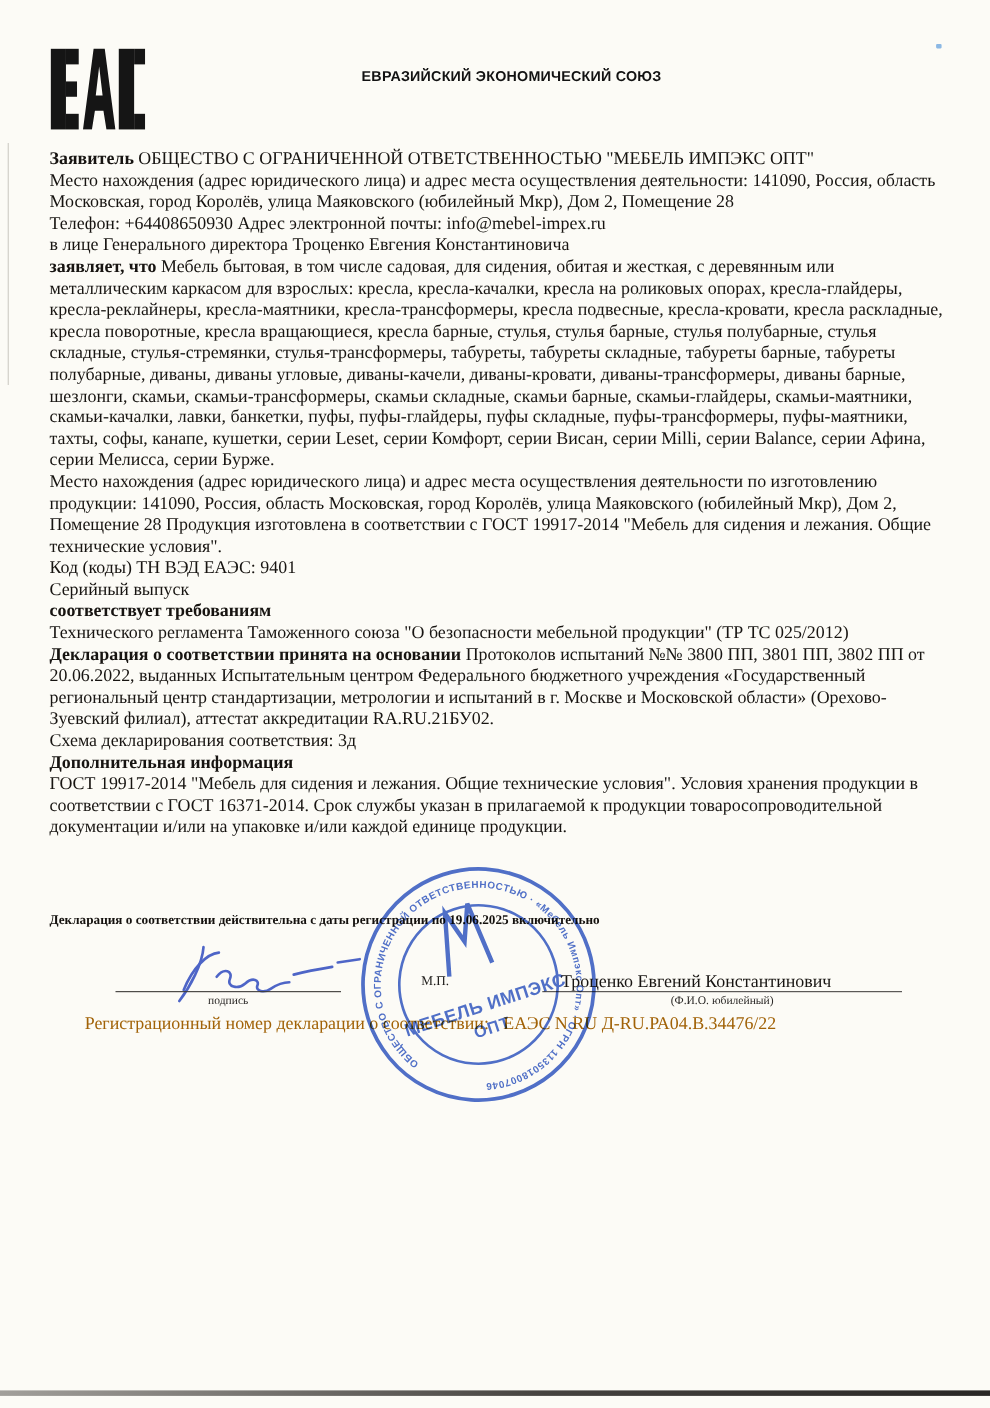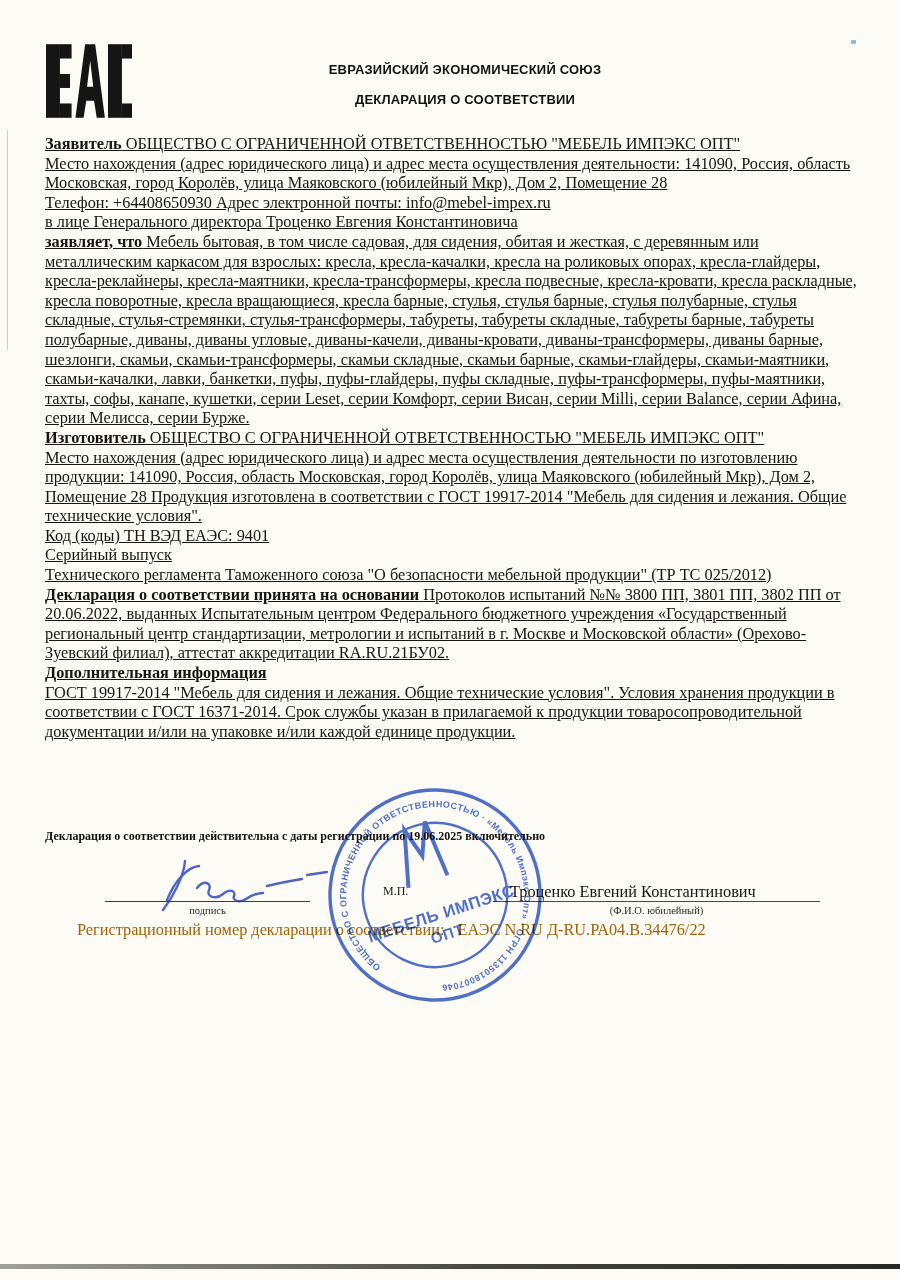--- a/index.html
+++ b/index.html
@@ -20,21 +20,21 @@
     font-family:"Liberation Sans", sans-serif;
     font-weight:bold; font-size:13px; line-height:30px;
     color:#121212; letter-spacing:0.2px;
   }
 
   
   .body-text {
     position:absolute; top:134px; left:45px; width:818px;
     font-size:16.3px; line-height:19.6px; color:#171411;
   }
-  .body-text p { margin:0;text-decoration:underline; }
+  .body-text p { margin:0; }
   .b { font-weight:bold; }
 
   
   .validity {
     position:absolute; top:829px; left:45px; width:818px;
     font-weight:bold; font-size:12px; color:#14110e;
   }
 
   
   .sig-svg { position:absolute; left:155px; top:854px; }
@@ -97,35 +97,35 @@
                  M104 146 L124 146 L131 190 L97 190 Z"></path>
         <rect x="160" y="0" width="36" height="190"></rect>
         <rect x="196" y="0" width="26" height="37"></rect>
         <rect x="196" y="153" width="26" height="37"></rect>
       </g>
     </svg>
   </div>
 
   <div class="doc-header">
     <div>ЕВРАЗИЙСКИЙ ЭКОНОМИЧЕСКИЙ СОЮЗ</div>
-    <div>ДЕКЛАРАЦИЯ О СООТВЕТСТВИИ</div>
   </div>
 
   <div class="body-text">
     <p><span class="b">Заявитель</span><span> ОБЩЕСТВО С ОГРАНИЧЕННОЙ ОТВЕТСТВЕННОСТЬЮ "МЕБЕЛЬ ИМПЭКС ОПТ"</span></p>
     <p>Место нахождения (адрес юридического лица) и адрес места осуществления деятельности: 141090, Россия, область Московская, город Королёв, улица Маяковского (юбилейный Мкр), Дом 2, Помещение 28</p>
     <p>Телефон: +64408650930 Адрес электронной почты: info@mebel-impex.ru</p>
     <p>в лице Генерального директора Троценко Евгения Константиновича</p>
     <p><span class="b">заявляет, что</span><span> Мебель бытовая, в том числе садовая, для сидения, обитая и жесткая, с деревянным или металлическим каркасом для взрослых: кресла, кресла-качалки, кресла на роликовых опорах, кресла-глайдеры, кресла-реклайнеры, кресла-маятники, кресла-трансформеры, кресла подвесные, кресла-кровати, кресла раскладные, кресла поворотные, кресла вращающиеся, кресла барные, стулья, стулья барные, стулья полубарные, стулья складные, стулья-стремянки, стулья-трансформеры, табуреты, табуреты складные, табуреты барные, табуреты полубарные, диваны, диваны угловые, диваны-качели, диваны-кровати, диваны-трансформеры, диваны барные, шезлонги, скамьи, скамьи-трансформеры, скамьи складные, скамьи барные, скамьи-глайдеры, скамьи-маятники, скамьи-качалки, лавки, банкетки, пуфы, пуфы-глайдеры, пуфы складные, пуфы-трансформеры, пуфы-маятники, тахты, софы, канапе, кушетки, серии Leset, серии Комфорт, серии Висан, серии Milli, серии Balance, серии Афина, серии Мелисса, серии Бурже.</span></p>
-    <p><span class="b">Изготовитель</span><span> ОБЩЕСТВО С ОГРАНИЧЕННОЙ ОТВЕТСТВЕННОСТЬЮ "МЕБЕЛЬ ИМПЭКС ОПТ"</span></p>
     <p>Место нахождения (адрес юридического лица) и адрес места осуществления деятельности по изготовлению продукции: 141090, Россия, область Московская, город Королёв, улица Маяковского (юбилейный Мкр), Дом 2, Помещение 28 Продукция изготовлена в соответствии с ГОСТ 19917-2014 "Мебель для сидения и лежания. Общие технические условия".</p>
     <p>Код (коды) ТН ВЭД ЕАЭС: 9401</p>
     <p>Серийный выпуск</p>
+    <p class="b">соответствует требованиям</p>
     <p>Технического регламента Таможенного союза "О безопасности мебельной продукции" (ТР ТС 025/2012)</p>
     <p><span class="b">Декларация о соответствии принята на основании</span><span> Протоколов испытаний №№ 3800 ПП, 3801 ПП, 3802 ПП от 20.06.2022, выданных Испытательным центром Федерального бюджетного учреждения «Государственный региональный центр стандартизации, метрологии и испытаний в г. Москве и Московской области» (Орехово-Зуевский филиал), аттестат аккредитации RA.RU.21БУ02.</span></p>
+    <p>Схема декларирования соответствия: 3д</p>
     <p class="b">Дополнительная информация</p>
     <p>ГОСТ 19917-2014 "Мебель для сидения и лежания. Общие технические условия". Условия хранения продукции в соответствии с ГОСТ 16371-2014. Срок службы указан в прилагаемой к продукции товаросопроводительной документации и/или на упаковке и/или каждой единице продукции.</p>
   </div>
 
   <div class="validity">Декларация о соответствии действительна с даты регистрации по 19.06.2025 включительно</div>
 
   <svg class="sig-svg" width="195" height="62" viewBox="0 0 195 62">
     <g fill="none" stroke="#3b55c2" stroke-width="2.4" stroke-linecap="round" opacity="0.9">
       <path d="M12 46 C20 26 33 13 44 12"></path>
       <path d="M30 7 C29 22 18 43 8 56"></path>

